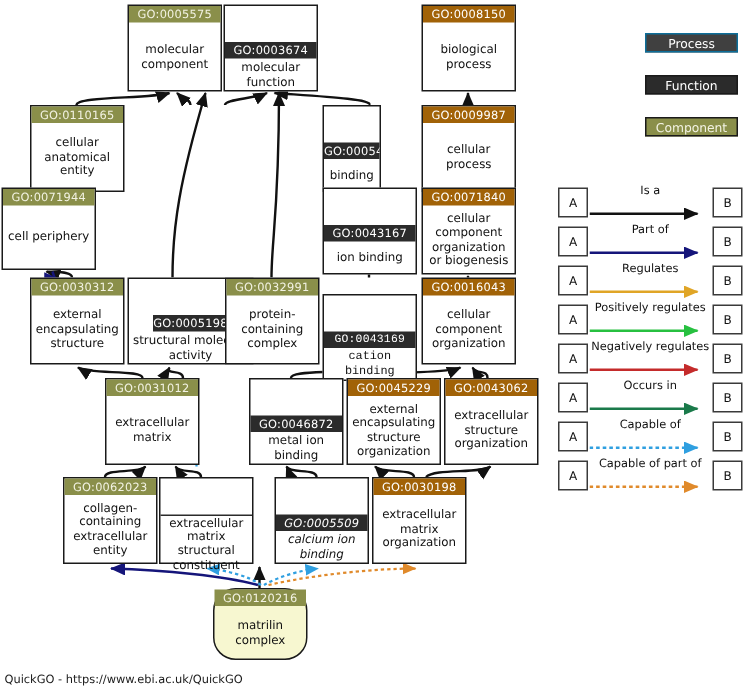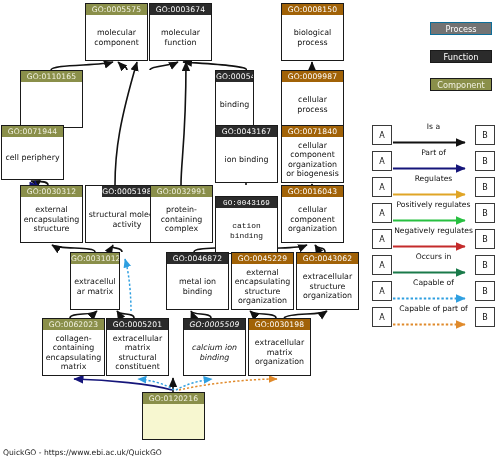--- a/index.html
+++ b/index.html
@@ -41,34 +41,34 @@
     justify-content:center;
     text-align:center;
     font-size:7.9px;
     line-height:9.4px;
     color:#111;
     padding:0 1px;
     word-break:break-word;
   }
   
   .hdr.process{background:#a16207;color:#ffffff;}
-  .hdr.function{background:#2b2b2b;color:#ffffff;}
+  .hdr.function{background:#2b2b2b;color:#ffffff;margin-top:24px;}
   .hdr.component{background:#8a8f4a;color:#f2f2e2;}
   .node.highlight{background:#f7f7d0;}
 
   
   .legend-key{position:absolute;right:8px;}
   .legend-chip{
     width:62px;height:13px;
     display:flex;align-items:center;justify-content:center;
     font-size:8.2px;
     box-sizing:border-box;
     border:1px solid #1a1a1a;
   }
-  .legend-chip.process{background:#737373;color:#fff;border-color:#0d6e99;}
+  .legend-chip.process{background:#404040;color:#fff;border-color:#0d6e99;}
   .legend-chip.function{background:#2b2b2b;color:#fff;}
   .legend-chip.component{background:#8a8f4a;color:#f2f2e2;}
 
   
   #rel-legend{position:absolute;left:372px;top:122px;width:124px;}
   .rel-row{position:relative;height:26px;}
   .rel-box{
     position:absolute;top:3px;
     width:20px;height:20px;
     border:1.3px solid #3a3a3a;
@@ -171,20 +171,21 @@
       <div class="node" style="left: 149px; top: 3px; width: 63px; height: 58px;">
         <span class="hdr function">GO:0003674</span>
         <div class="body">molecular function</div>
       </div>
       <div class="node" style="left: 281px; top: 3px; width: 63px; height: 58px;">
         <span class="hdr process">GO:0008150</span>
         <div class="body">biological process</div>
       </div>
       <div class="node" style="left: 20px; top: 70px; width: 63px; height: 58px;">
         <span class="hdr component">GO:0110165</span>
+        <div class="body">cellular anatomical entity</div>
       </div>
       <div class="node" style="left: 215px; top: 70px; width: 39px; height: 58px;">
         <span class="hdr function">GO:0005488</span>
         <div class="body">binding</div>
       </div>
       <div class="node" style="left: 281px; top: 70px; width: 63px; height: 58px;">
         <span class="hdr process">GO:0009987</span>
         <div class="body">cellular process</div>
       </div>
       <div class="node" style="left: 1px; top: 125px; width: 63px; height: 55px;">
@@ -212,54 +213,55 @@
         <div class="body">protein-containing complex</div>
       </div>
       <div class="node" style="left: 215px; top: 196px; width: 63px; height: 58px; font-family: Liberation Mono, monospace;">
         <span class="hdr function">GO:0043169</span>
         <div class="body">cation binding</div>
       </div>
       <div class="node" style="left: 281px; top: 185px; width: 63px; height: 58px;">
         <span class="hdr process">GO:0016043</span>
         <div class="body">cellular component organization</div>
       </div>
-      <div class="node" style="left: 70px; top: 252px; width: 50px; height: 58px;">
+      <div class="node" style="left: 70px; top: 252px; width: 63px; height: 58px;">
         <span class="hdr component">GO:0031012</span>
         <div class="body">extracellular matrix</div>
       </div>
       <div class="node" style="left: 166px; top: 252px; width: 63px; height: 58px;">
         <span class="hdr function">GO:0046872</span>
         <div class="body">metal ion binding</div>
       </div>
       <div class="node" style="left: 231px; top: 252px; width: 63px; height: 58px;">
         <span class="hdr process">GO:0045229</span>
         <div class="body">external encapsulating structure organization</div>
       </div>
       <div class="node" style="left: 296px; top: 252px; width: 63px; height: 58px;">
         <span class="hdr process">GO:0043062</span>
         <div class="body">extracellular structure organization</div>
       </div>
       <div class="node" style="left: 42px; top: 318px; width: 63px; height: 58px;">
         <span class="hdr component">GO:0062023</span>
-        <div class="body">collagen-containing encapsulating matrix</div>
+        <div class="body">collagen-containing extracellular entity</div>
       </div>
       <div class="node" style="left: 106px; top: 318px; width: 63px; height: 58px;">
         <span class="hdr function">GO:0005201</span>
         <div class="body">extracellular matrix structural constituent</div>
       </div>
       <div class="node" style="left: 183px; top: 318px; width: 63px; height: 58px; font-style: italic;">
         <span class="hdr function">GO:0005509</span>
         <div class="body">calcium ion binding</div>
       </div>
       <div class="node" style="left: 248px; top: 318px; width: 63px; height: 58px;">
         <span class="hdr process">GO:0030198</span>
         <div class="body">extracellular matrix organization</div>
       </div>
-      <div class="node highlight" style="left: 142px; top: 392px; width: 63px; height: 48px;">
+      <div class="node highlight" style="left: 142px; top: 392px; width: 63px; height: 48px; border-radius: 15px;">
         <span class="hdr component">GO:0120216</span>
+        <div class="body">matrilin complex</div>
       </div>
     </div>
 </div>
 
 <div class="legend-key" style="top:22px;">
   <div class="legend-chip process">Process</div>
 </div>
 <div class="legend-key" style="top:50px;">
   <div class="legend-chip function">Function</div>
 </div>

